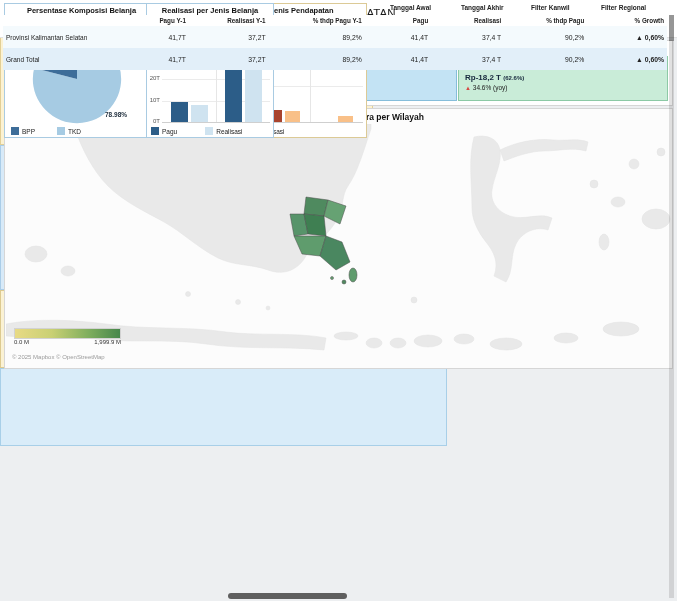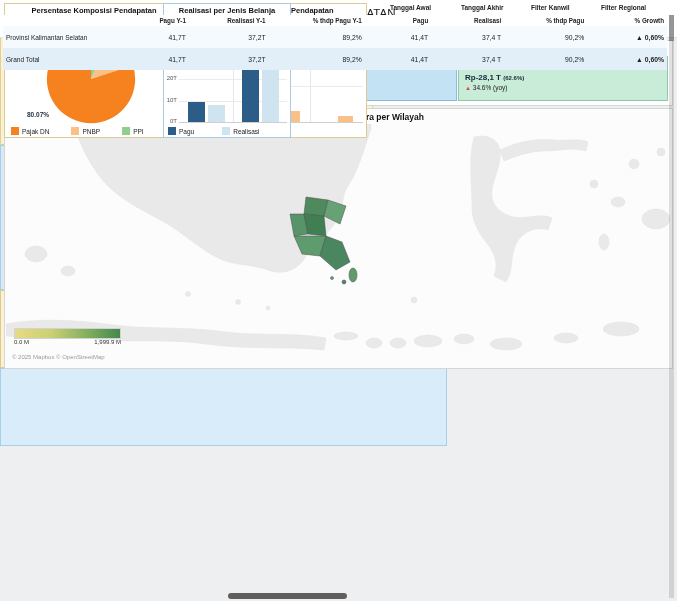--- a/index.html
+++ b/index.html
@@ -41,21 +41,21 @@
   .map-grad-labels{position:absolute;left:9px;top:230px;width:107px;font-size:6px;color:#333;}
   .map-grad-labels .mx{float:right;}
   .map-attr{position:absolute;left:7px;top:245px;font-size:6px;color:#9a9a9a;}
 
   
   #charts-pendapatan{left:4px;top:372px;width:371px;height:143px;background:#fcf2d2;border:1px solid #e2cf96;}
   #charts-belanja{left:378px;top:372px;width:295px;height:143px;background:#d8eaf8;border:1px solid #aacde8;}
   .chart-card{position:absolute;top:3px;height:135px;background:#fff;border:1px solid #dcca96;box-sizing:border-box;}
   #charts-belanja .chart-card{border-color:#a9cbe2;}
   .cA{left:4px;width:180px;} .cB{left:188px;width:179px;}
-  .cC{left:4px;width:155px;} .cD{left:163px;width:128px;}
+  .cC{left:4px;width:155px;} .cD{left:146px;width:128px;}
   .cc-title{height:14px;line-height:14px;text-align:center;font-size:7.5px;font-weight:bold;color:#111;border-bottom:1px solid #efefef;}
   .cc-body{position:relative;height:119px;overflow:hidden;}
 
   .pie-svg{position:absolute;}
   .pie-label{position:absolute;font-size:6.5px;font-weight:bold;color:#1c2b3a;white-space:nowrap;}
   .pie-legend{position:absolute;left:6px;bottom:3px;display:flex;gap:22px;}
   .lg-item{display:flex;align-items:center;gap:3px;font-size:6.5px;color:#222;white-space:nowrap;}
   .lg-sw{width:8px;height:8px;display:inline-block;flex:0 0 auto;}
 
   .ytick{position:absolute;left:0;width:13px;font-size:6px;color:#555;text-align:right;}
@@ -121,21 +121,21 @@
       <div class="card-val"><span>Rp12,3 T</span> <span class="card-pct">(363.4%)</span></div>
       <div class="card-growth"><span class="arrow red">▼</span> <span>-33.7% (yoy)</span></div>
     </div>
     <div class="card card-belanja">
       <div class="card-name">Belanja</div>
       <div class="card-val"><span>Rp37,4 T</span> <span class="card-pct">(90.2%)</span></div>
       <div class="card-growth"><span class="arrow green">▲</span> <span>0.6% (yoy)</span></div>
     </div>
     <div class="card card-defisit">
       <div class="card-name">Defisit</div>
-      <div class="card-val"><span>Rp-28,1 T</span> <span class="card-pct">(62.6%)</span></div>
+      <div class="card-val"><span>Rp-18,2 T</span> <span class="card-pct">(62.6%)</span></div>
       <div class="card-growth"><span class="arrow red">▲</span> <span>34.6% (yoy)</span></div>
     </div>
   </div>
 
   <div class="panel" id="map-panel">
     <div class="sec-title">Peta Realisasi Belanja Negara per Wilayah</div>
     <svg class="map-svg" width="665" height="232" viewBox="0 0 665 232">
       <rect x="0" y="0" width="665" height="232" fill="#fcfcfc"></rect>
       <g fill="#e9e9e9" stroke="#e2e2e2" stroke-width="0.5">
 
@@ -248,20 +248,41 @@
             <span class="lg-item">
               <span class="lg-sw" style="background: rgb(249, 192, 136);"></span>
               <span>Realisasi</span>
             </span>
           </div>
         </div>
     </div>
   </div>
 
   <div id="charts-belanja">
+    <div class="chart-card cC">
+      <div class="cc-title">Persentase Komposisi Belanja</div>
+      <div class="cc-body">
+          <svg viewBox="0 0 100 100" class="pie-svg" style="left: 26px; top: 14px; width: 92px; height: 92px;">
+            <path d="M50,50 L50.00,2.00 A48,48 0 1 1 3.49,38.12 Z" fill="#a6cbe3"></path>
+            <path d="M50,50 L3.49,38.12 A48,48 0 0 1 50.00,2.00 Z" fill="#3d6d99"></path>
+          </svg>
+          <span class="pie-label" style="left: 100px; top: 92px;">78.98%</span>
+          <span class="pie-label" style="left: 12px; top: 8px;">21.02%</span>
+          <div class="pie-legend">
+            <span class="lg-item">
+              <span class="lg-sw" style="background: rgb(61, 109, 153);"></span>
+              <span>BPP</span>
+            </span>
+            <span class="lg-item">
+              <span class="lg-sw" style="background: rgb(166, 203, 227);"></span>
+              <span>TKD</span>
+            </span>
+          </div>
+        </div>
+    </div>
     <div class="chart-card cD">
       <div class="cc-title">Realisasi per Jenis Belanja</div>
       <div class="cc-body">
           <div class="gridline" style="left: 15px; width: 108px; top: 38.7143px;"></div>
           <span class="ytick" style="top: 34.7143px;">30T</span>
           <div class="gridline" style="left: 15px; width: 108px; top: 60.1429px;"></div>
           <span class="ytick" style="top: 56.1429px;">20T</span>
           <div class="gridline" style="left: 15px; width: 108px; top: 81.5714px;"></div>
           <span class="ytick" style="top: 77.5714px;">10T</span>
           <div class="gridline" style="left: 15px; width: 108px; top: 103px;"></div>

